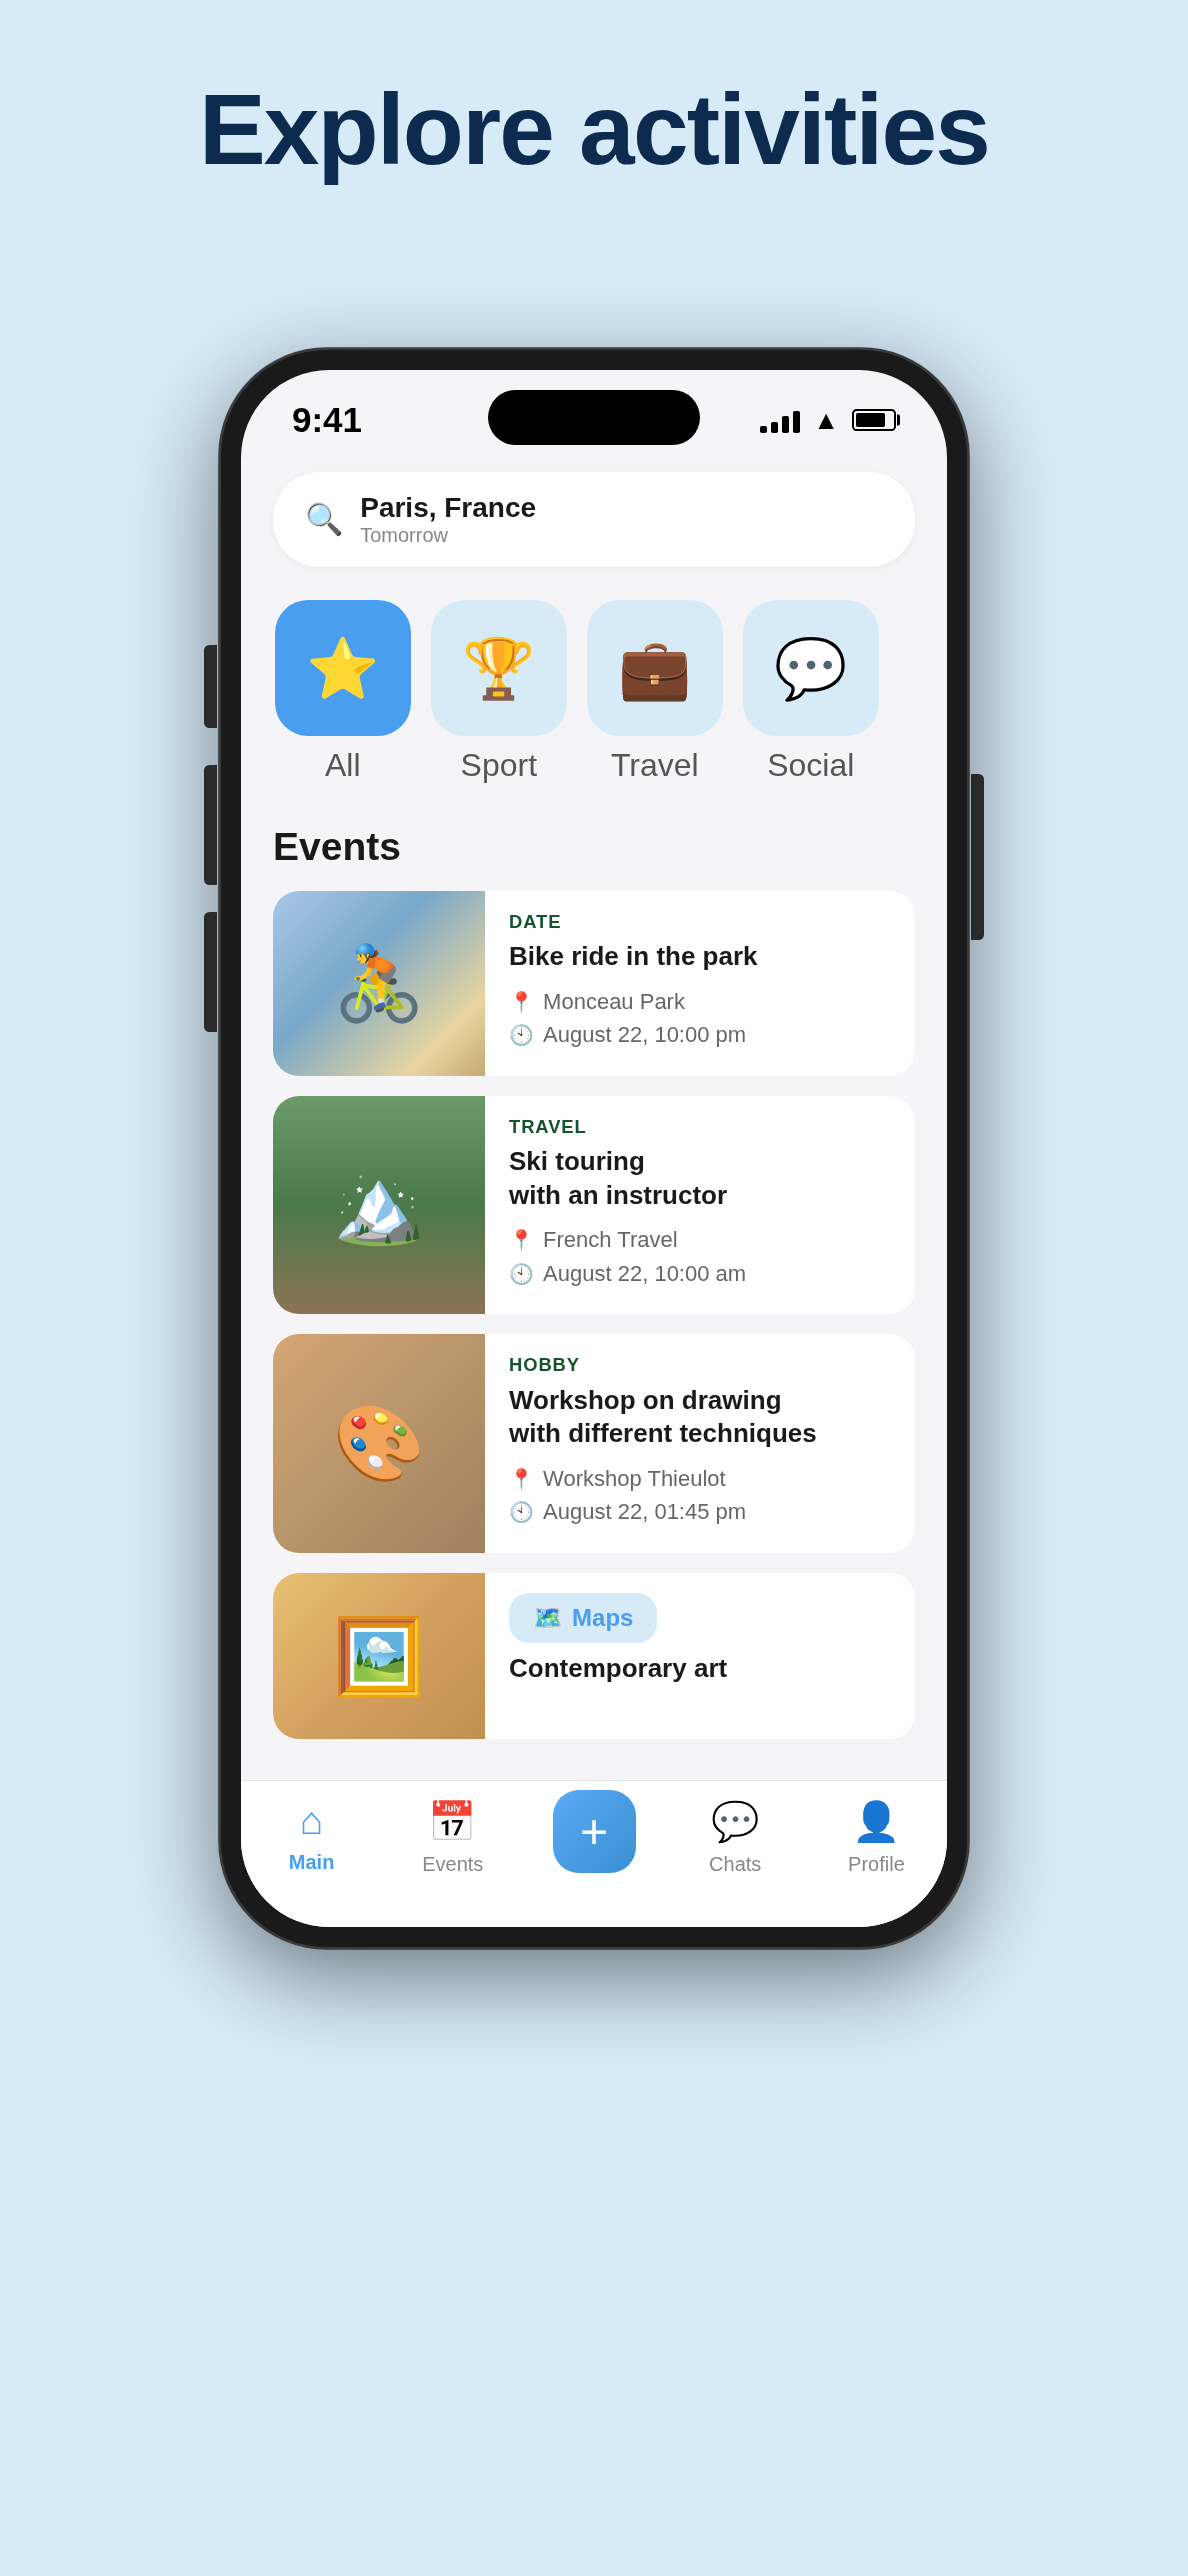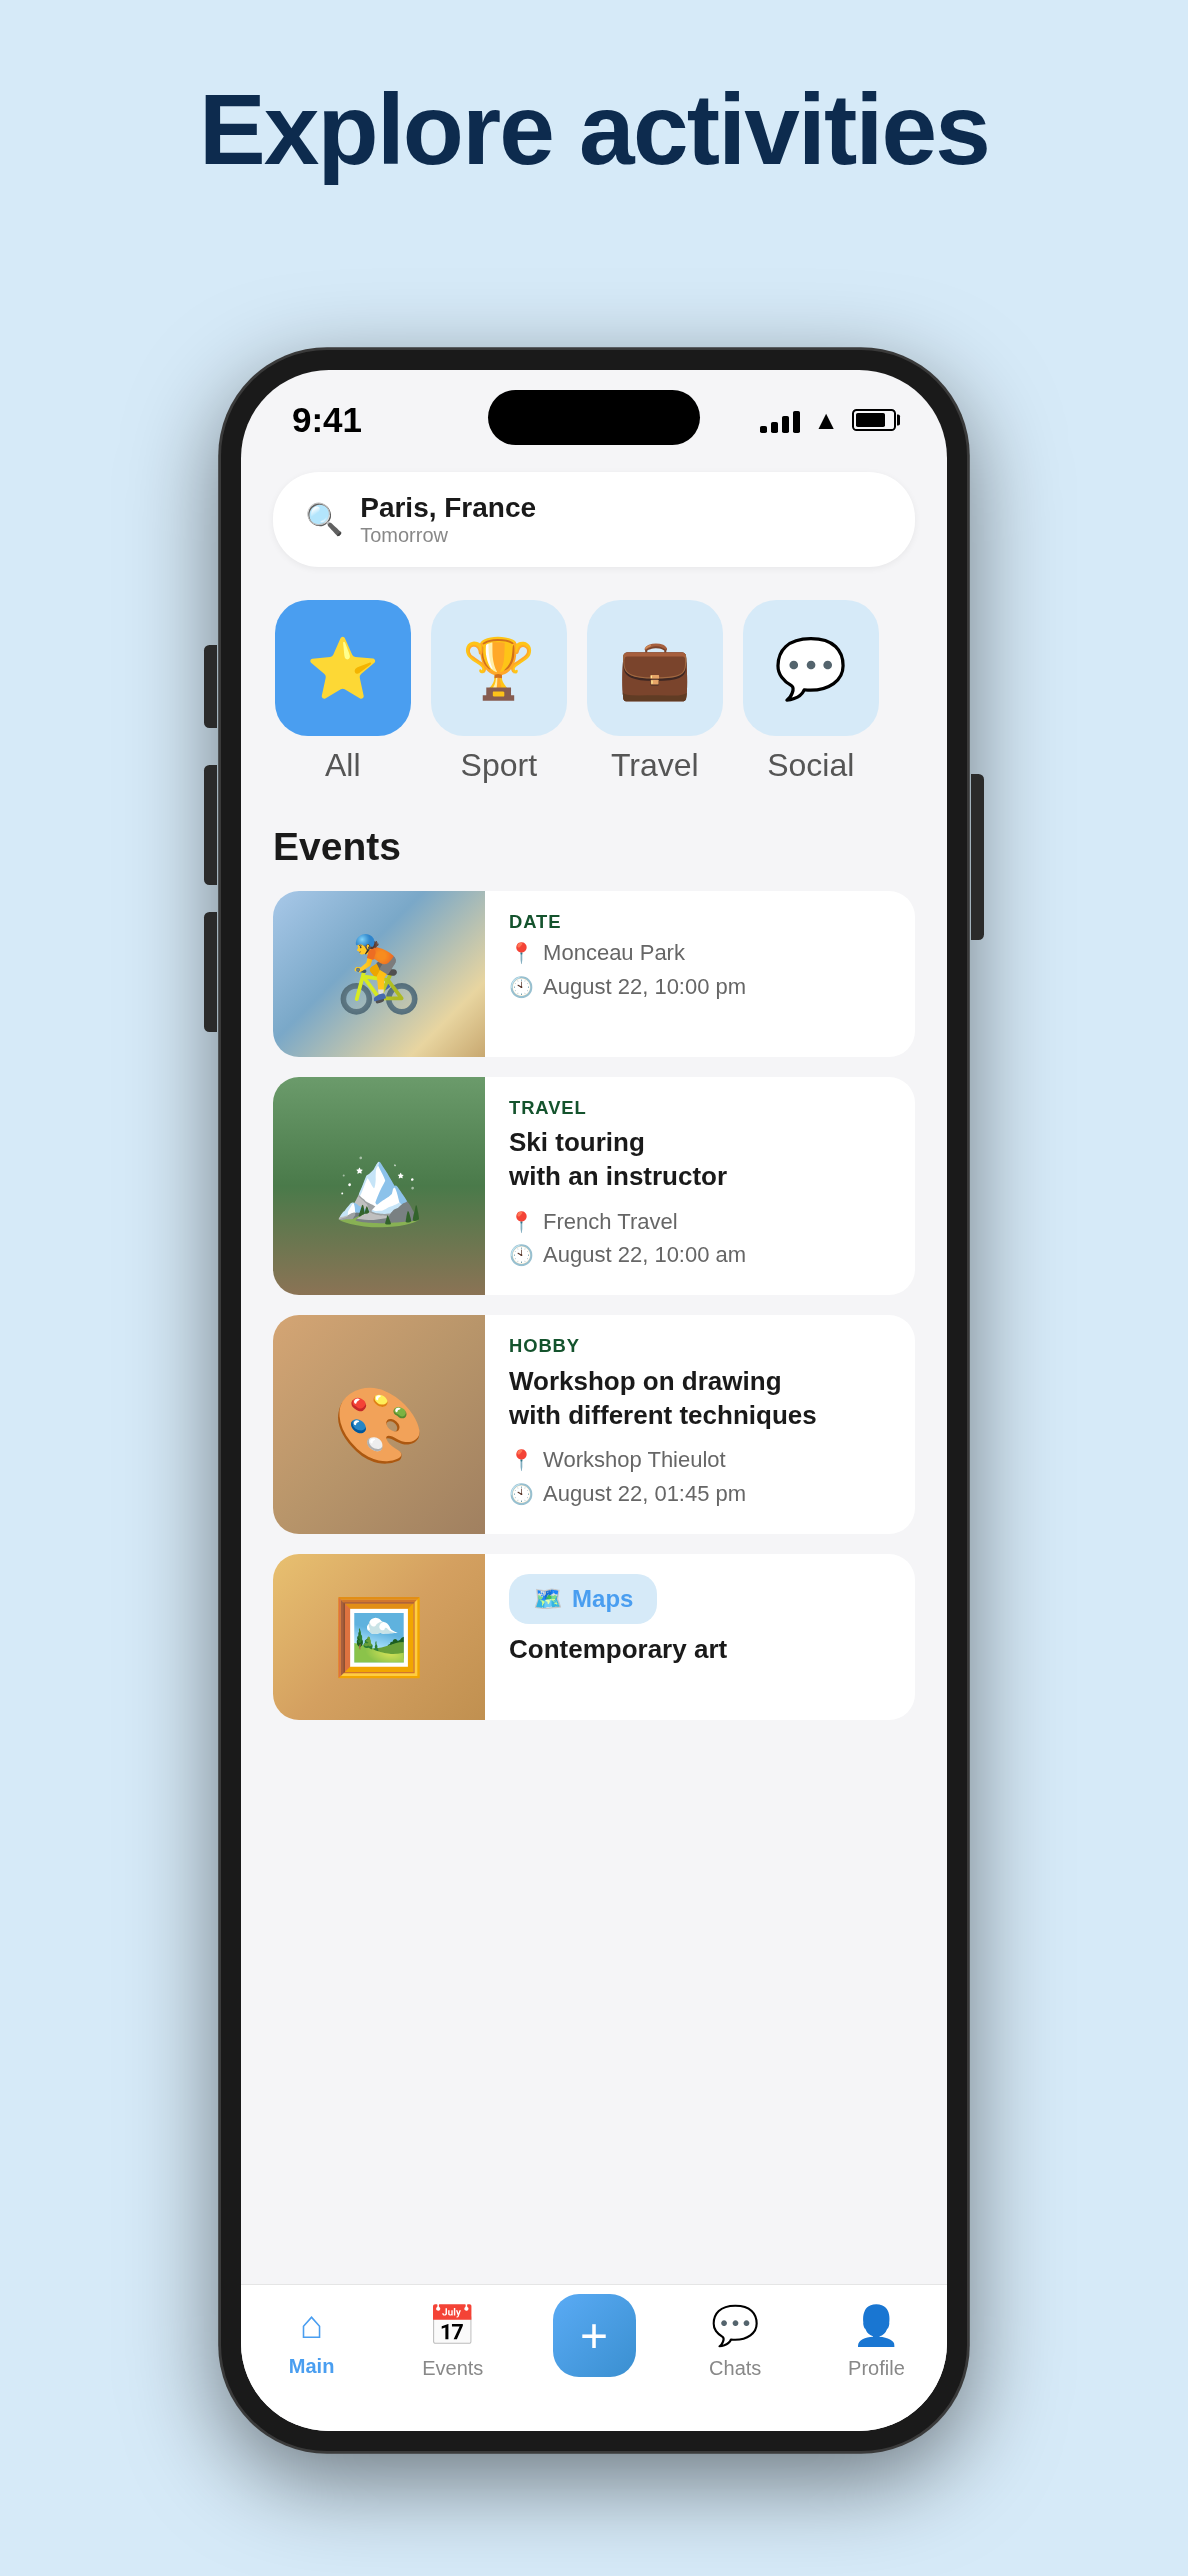--- a/index.html
+++ b/index.html
@@ -33,21 +33,21 @@
       top: 350px;
       left: 50%;
       transform: translateX(-50%);
       width: 746px;
       height: 2101px;
     }
 
     
     .phone-shell {
       width: 746px;
-      height: 2101px;
+      height: 1597px;
       background: #1a1a1a;
       border-radius: 106px;
       position: relative;
       box-shadow:
         0 0 0 2.8px #3a3a3a,
         0 28px 92px rgba(0,0,0,0.5);
     }
 
     
     .phone-shell::before {
@@ -486,20 +486,21 @@
           </div>
         </div>
 
         <div class="events-section">
           <h2 class="events-heading">Events</h2>
 
           <div class="event-card">
             <div class="event-image event-image-bike"></div>
             <div class="event-info">
               <div class="event-tag">DATE</div>
+              <div class="event-title">Bike ride in the park</div>
               <div class="event-detail">
                 <span class="detail-icon">📍</span>
                 <span>Monceau Park</span>
               </div>
               <div class="event-detail">
                 <span class="detail-icon">🕙</span>
                 <span>August 22, 10:00 pm</span>
               </div>
             </div>
           </div>

